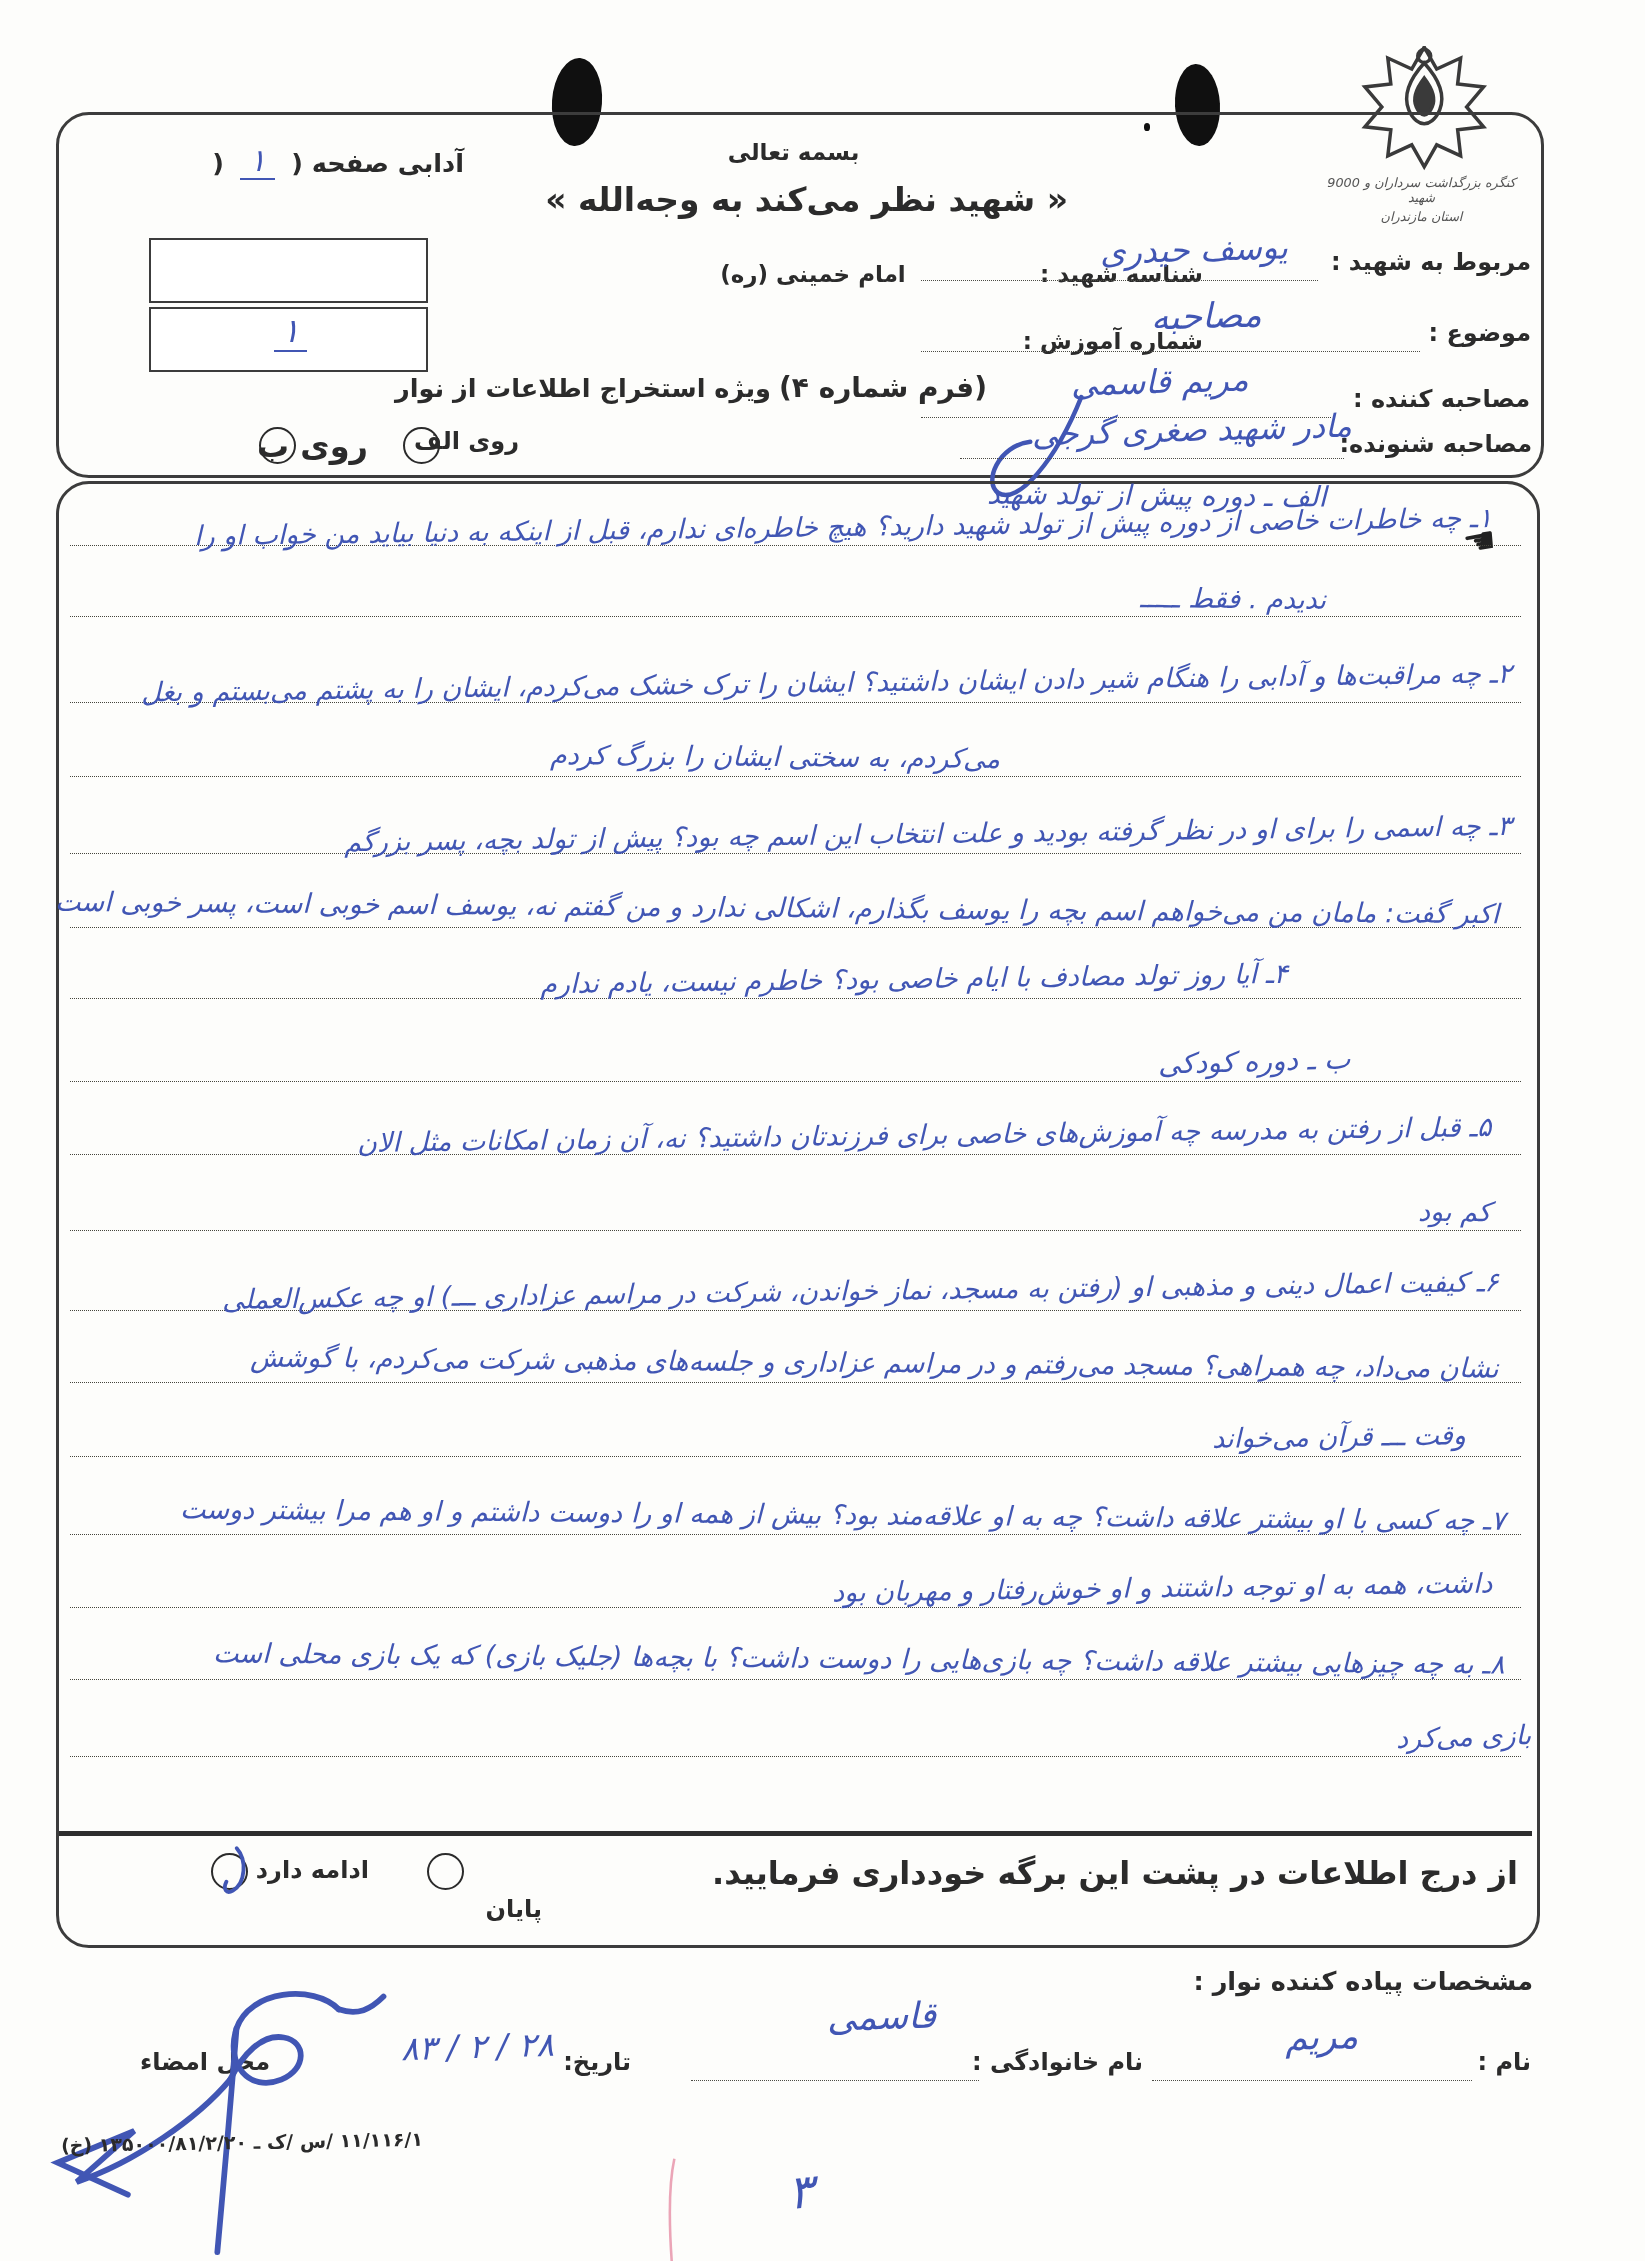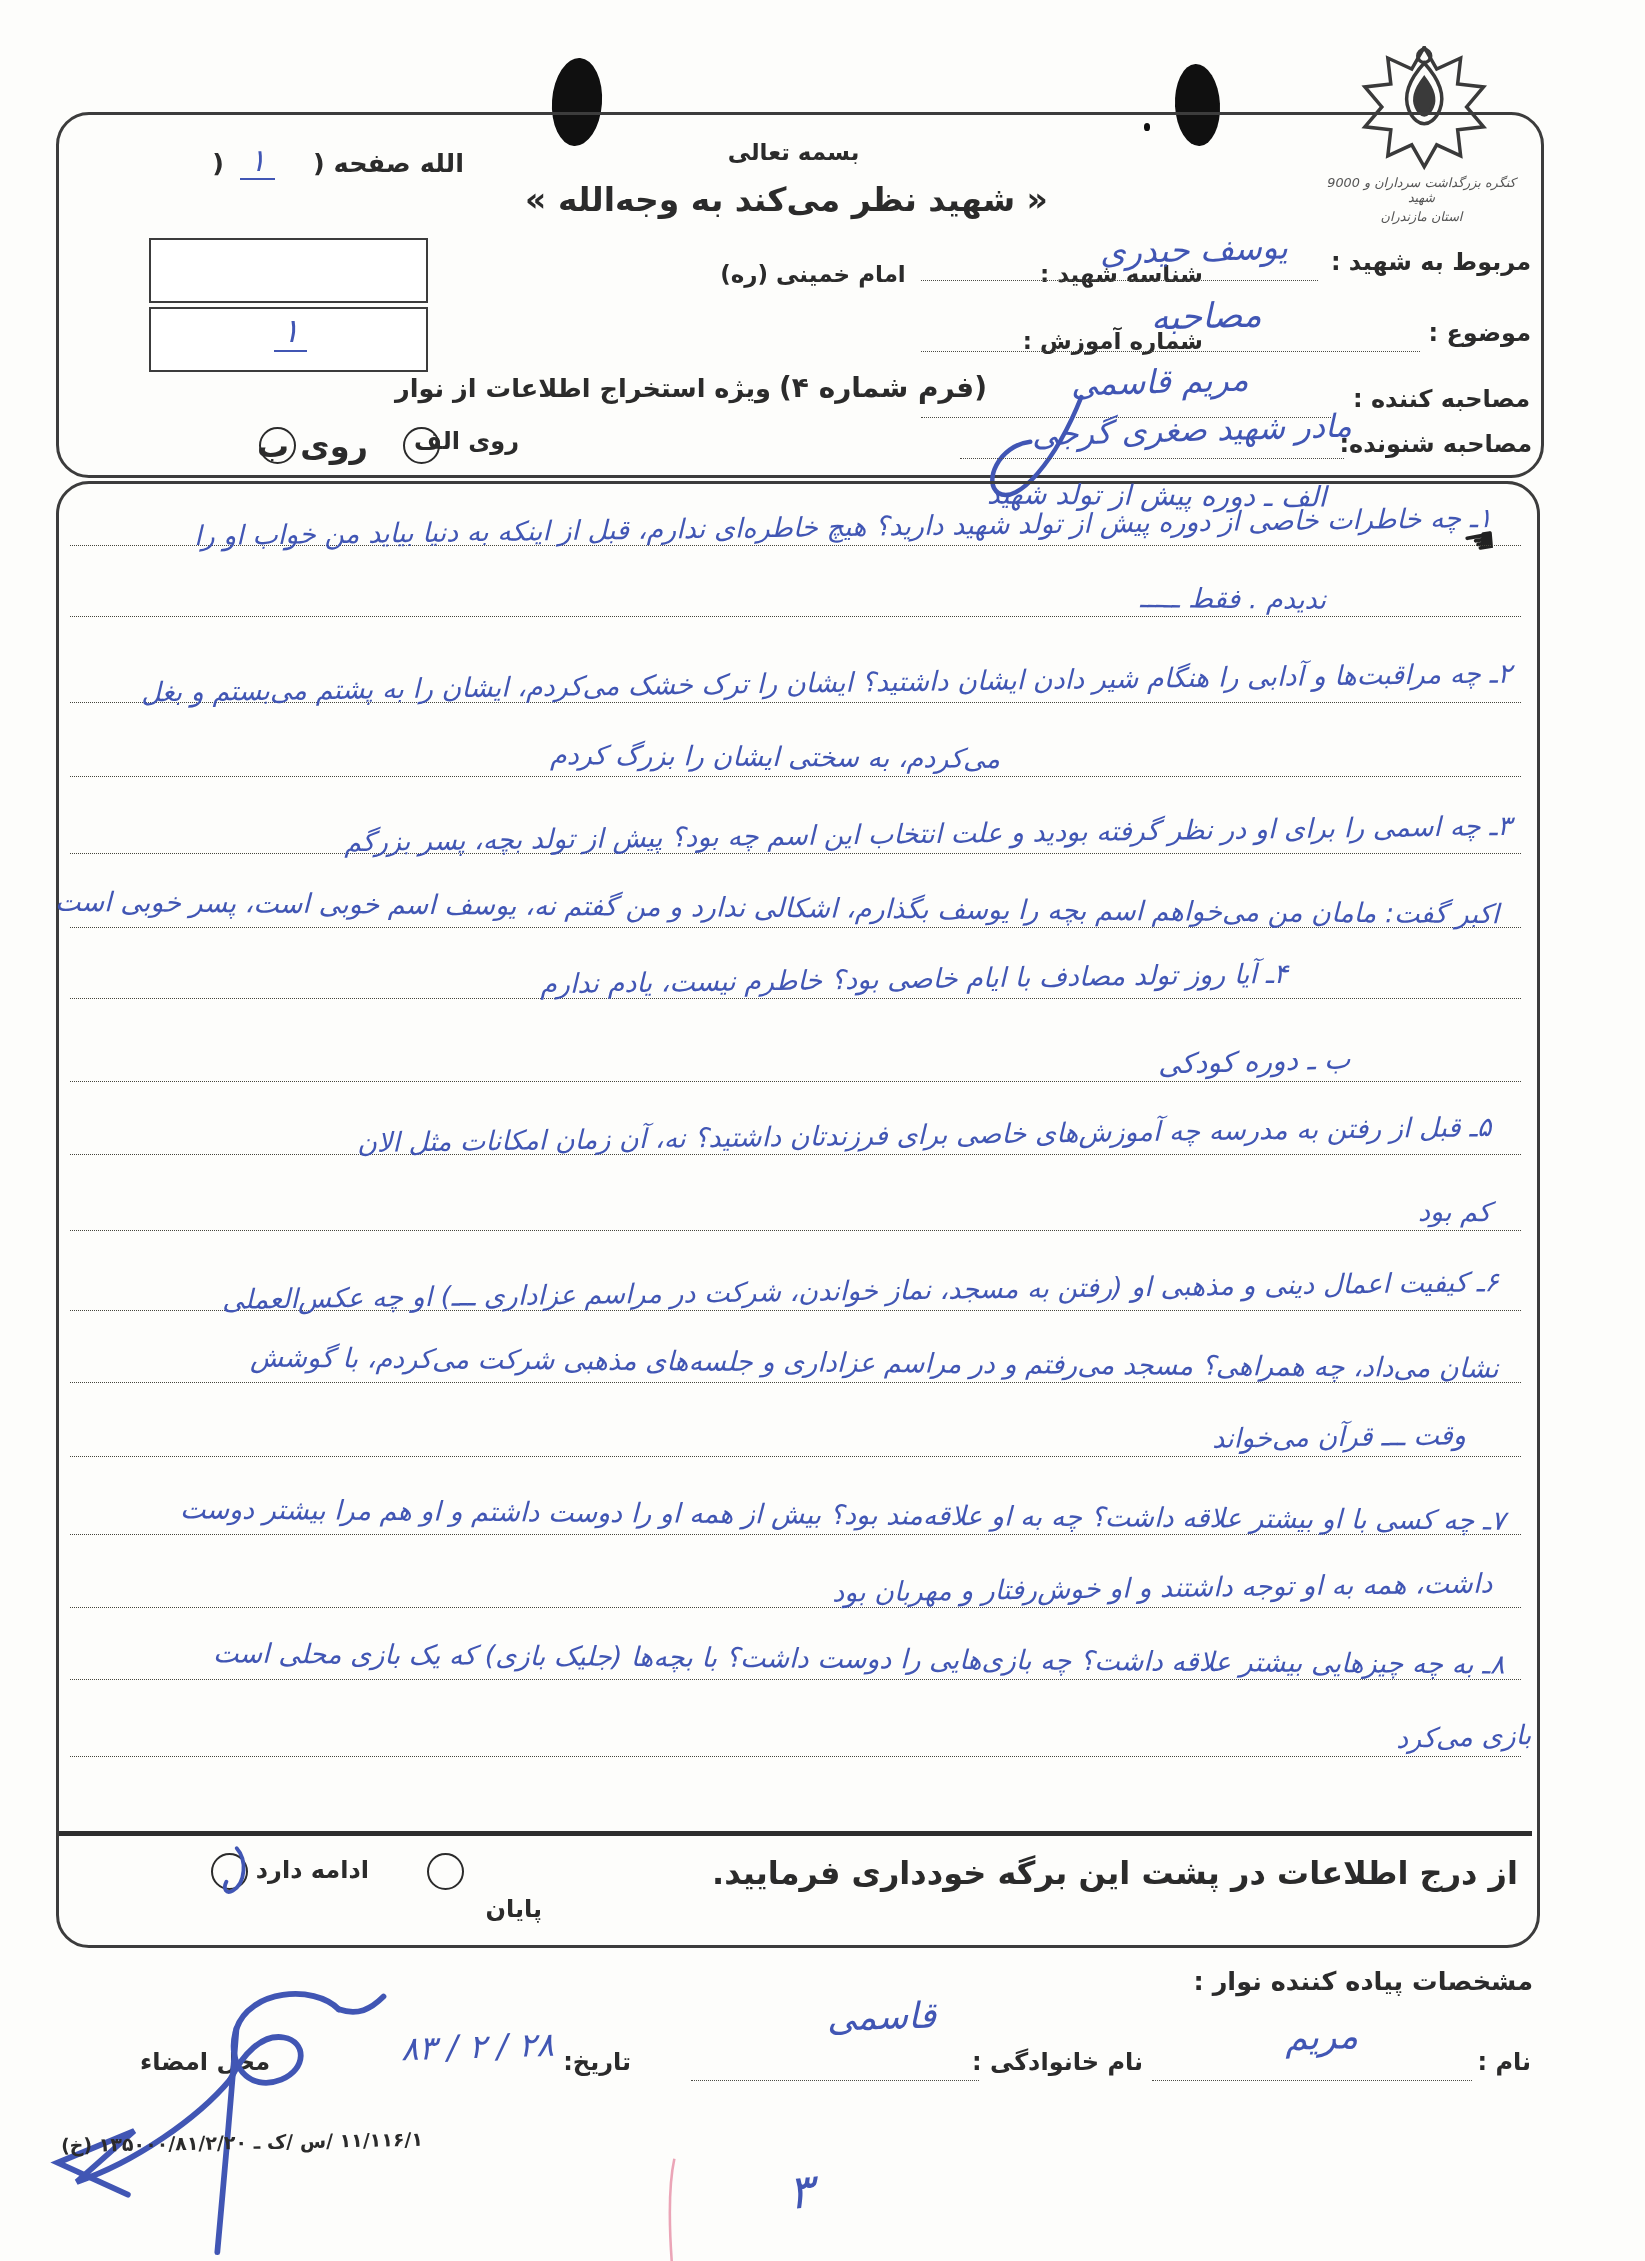--- a/index.html
+++ b/index.html
@@ -38,26 +38,26 @@
         <path d="M165 70 C182 92 188 112 181 128 C176 140 170 144 165 144 C160 144 154 140 149 128 C142 112 148 92 165 70 Z" transform="scale(0.78) translate(46,-6)" fill="#3a3a3a"></path>
         <circle cx="165" cy="26" r="13" transform="scale(0.78) translate(46,-6)"></circle>
       </g>
     </svg>
     <div dir="rtl" style="font-size:12.8px;color:#555;text-align:center;width:205px;margin-top:1.3px;font-style:italic;">کنگره بزرگداشت سرداران و 9000 شهید</div>
     <div dir="rtl" style="font-size:12.8px;color:#555;text-align:center;width:205px;margin-top:3.8px;font-style:italic;">استان مازندران</div>
   </div>
 
   <div class="abs box" style="left:56px;top:112px;width:1482px;height:360px;"></div>
 
-  <div class="abs prl" dir="rtl" style="right:1182px;top:148px;font-size:25.6px;">الله صفحه (</div>
+  <div class="abs prl" dir="rtl" style="right:1182px;top:148px;font-size:25.6px;">آدابی صفحه (</div>
   <div class="abs hw" style="right:1371px;top:142px;font-size:31px;border-bottom:2.6px solid #4156b4;padding:0 9px;">۱</div>
   <div class="abs prl" style="right:1422px;top:148px;font-size:25.6px;">)</div>
 
   <div class="abs pr" dir="rtl" style="left:659px;top:139px;width:269px;text-align:center;font-size:23px;">بسمه تعالی</div>
-  <div class="abs pr" dir="rtl" style="left:505px;top:180px;width:563px;text-align:center;font-size:33px;">« شهید نظر می‌کند به وجه‌الله »</div>
+  <div class="abs pr" dir="rtl" style="left:505px;top:180px;width:563px;font-size:33px;">« شهید نظر می‌کند به وجه‌الله »</div>
   <div class="abs pr" dir="rtl" style="left:717px;top:261px;width:192px;text-align:center;font-size:23px;">امام خمینی (ره)</div>
 
   <div class="abs prl" dir="rtl" style="right:443px;top:261px;font-size:23px;">شناسه شهید :</div>
   <div class="abs fieldbox" style="left:149px;top:238px;width:275px;height:61px;"></div>
 
   <div class="abs prl" dir="rtl" style="right:443px;top:328px;font-size:23px;">شماره آموزش :</div>
   <div class="abs fieldbox" style="left:149px;top:307px;width:275px;height:61px;"></div>
   <div class="abs hw" style="left:274px;top:311px;font-size:33px;border-bottom:2.6px solid #4156b4;padding:0 7.7px;">۱</div>
 
   <div class="abs" dir="rtl" style="right:659px;top:371px;font-size:25.6px;white-space:nowrap;">

